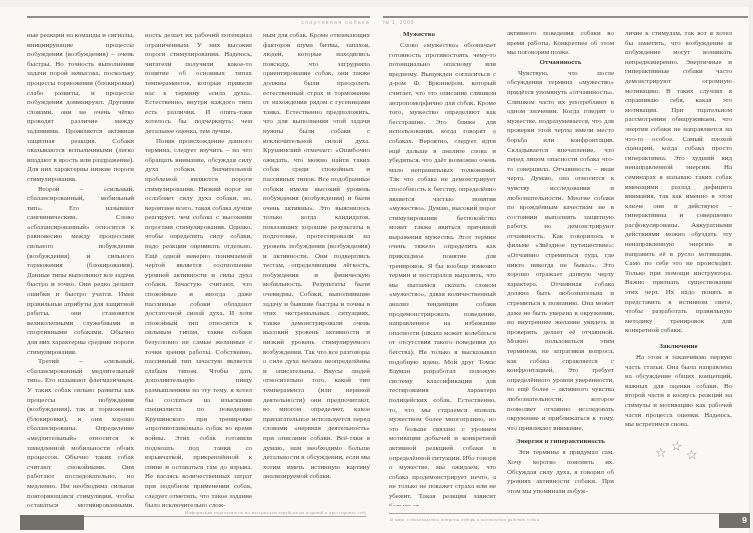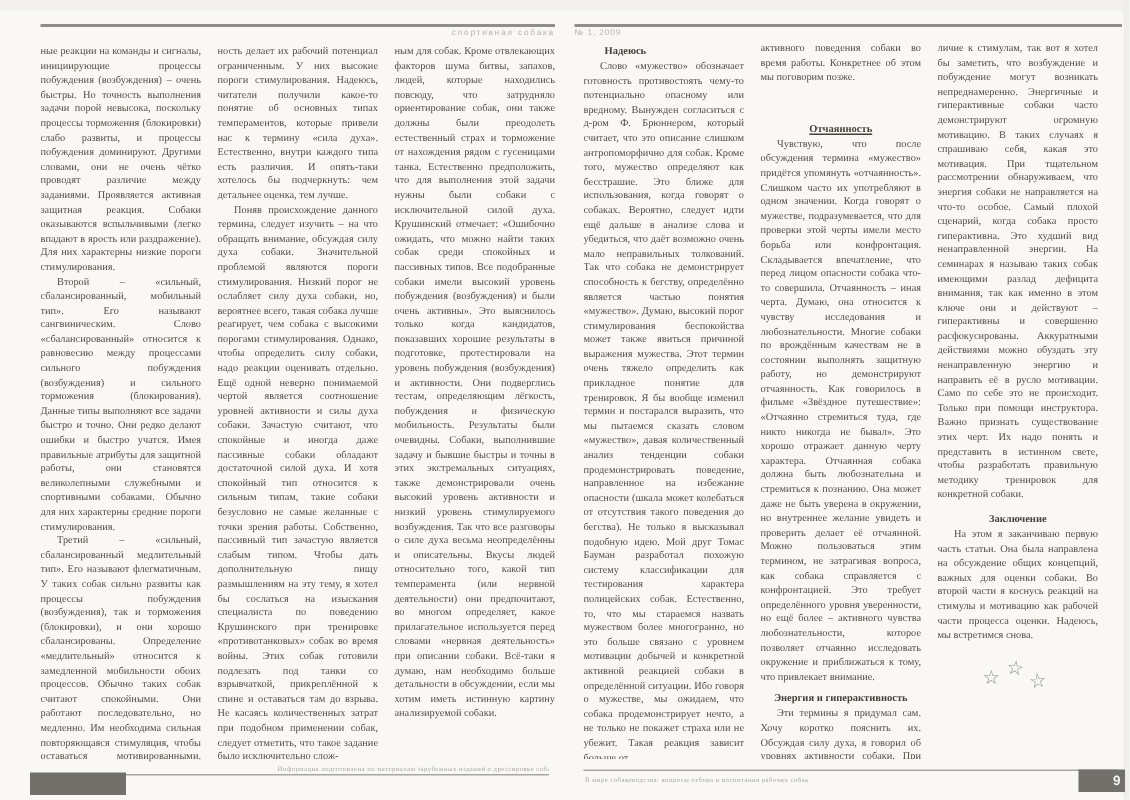--- a/index.html
+++ b/index.html
@@ -87,26 +87,26 @@
   <div class="footer-note" style="left:185px;top:510px;width:181px;text-align:right;">Информация подготовлена по материалам зарубежных изданий о дрессировке собак</div>
   <div class="pagebox" style="left:20px;top:515px;width:64px;"></div>
 </div>
 
 <div>
   <div class="rule" style="left:383px;top:16px;width:365px;"></div>
   <div class="pg-header-label" style="left:383px;top:19px;width:120px;text-align:left;letter-spacing:.6px;">№ 1, 2009</div>
 
   <div class="cols" style="left:389px;top:28px;width:345px;">
     <div class="col">
-      <div class="head head-ind">Надеюсь</div>
+      <div class="head head-ind">Мужество</div>
       <p class="ind">Слово «мужество» обозначает готовность противостоять чему-то потенциально опасному или вредному. Вынужден согласиться с д-ром Ф. Брюннером, который считает, что это описание слишком антропоморфично для собак. Кроме того, мужество определяют как бесстрашие. Это ближе для использования, когда говорят о собаках. Вероятно, следует идти ещё дальше в анализе слова и убедиться, что даёт возможно очень мало неправильных толкований. Так что собака не демонстрирует способность к бегству, определённо является частью понятия «мужество». Думаю, высокий порог стимулирования беспокойства может также явиться причиной выражения мужества. Этот термин очень тяжело определить как прикладное понятие для тренировок. Я бы вообще изменил термин и постарался выразить, что мы пытаемся сказать словом «мужество», давая количественный анализ тенденции собаки продемонстрировать поведение, направленное на избежание опасности (шкала может колебаться от отсутствия такого поведения до бегства). Не только я высказывал подобную идею. Мой друг Томас Бауман разработал похожую систему классификации для тестирования характера полицейских собак. Естественно, то, что мы стараемся назвать мужеством более многогранно, но это больше связано с уровнем мотивации добычей и конкретной активной реакцией собаки в определённой ситуации. Ибо говоря о мужестве, мы ожидаем, что собака продемонстрирует нечто, а не только не покажет страха или не убежит. Такая реакция зависит больше от</p>
     </div>
     <div class="col">
       <p>активного поведения собаки во время работы. Конкретнее об этом мы поговорим позже.</p>
-      <div class="head head-center" style="margin-top:24px;text-decoration:underline;">Отчаянность</div>
+      <div class="head head-center" style="margin-top:0;">Отчаянность</div>
       <p class="ind">Чувствую, что после обсуждения термина «мужество» придётся упомянуть «отчаянность». Слишком часто их употребляют в одном значении. Когда говорят о мужестве, подразумевается, что для проверки этой черты имели место борьба или конфронтация. Складывается впечатление, что перед лицом опасности собака что-то совершила. Отчаянность – иная черта. Думаю, она относится к чувству исследования и любознательности. Многие собаки по врождённым качествам не в состоянии выполнять защитную работу, но демонстрируют отчаянность. Как говорилось в фильме «Звёздное путешествие»: «Отчаянно стремиться туда, где никто никогда не бывал». Это хорошо отражает данную черту характера. Отчаянная собака должна быть любознательна и стремиться к познанию. Она может даже не быть уверена в окружении, но внутреннее желание увидеть и проверить делает её отчаянной. Можно пользоваться этим термином, не затрагивая вопроса, как собака справляется с конфронтацией. Это требует определённого уровня уверенности, но ещё более – активного чувства любознательности, которое позволяет отчаянно исследовать окружение и приближаться к тому, что привлекает внимание.</p>
       <div class="head head-center" style="margin-top:4px;">Энергия и гиперактивность</div>
       <p class="ind">Эти термины я придумал сам. Хочу коротко пояснить их. Обсуждая силу духа, я говорил об уровнях активности собаки. При этом мы упоминали побуж-</p>
     </div>
     <div class="col">
       <p>личие к стимулам, так вот я хотел бы заметить, что возбуждение и побуждение могут возникать непреднамеренно. Энергичные и гиперактивные собаки часто демонстрируют огромную мотивацию. В таких случаях я спрашиваю себя, какая это мотивация. При тщательном рассмотрении обнаруживаем, что энергия собаки не направляется на что-то особое. Самый плохой сценарий, когда собака просто гиперактивна. Это худший вид ненаправленной энергии. На семинарах я называю таких собак имеющими разлад дефицита внимания, так как именно в этом ключе они и действуют – гиперактивны и совершенно расфокусированы. Аккуратными действиями можно обуздать эту ненаправленную энергию и направить её в русло мотивации. Само по себе это не происходит. Только при помощи инструктора. Важно признать существование этих черт. Их надо понять и представить в истинном свете, чтобы разработать правильную методику тренировок для конкретной собаки.</p>
       <div class="head head-center" style="margin-top:6px;font-weight:bold;">Заключение</div>
       <p class="ind">На этом я заканчиваю первую часть статьи. Она была направлена на обсуждение общих концепций, важных для оценки собаки. Во второй части я коснусь реакций на стимулы и мотивацию как рабочей части процесса оценки. Надеюсь, мы встретимся снова.</p>
       <div class="stars">
         <span class="st">☆</span><span class="st mid">☆</span><span class="st right">☆</span>

